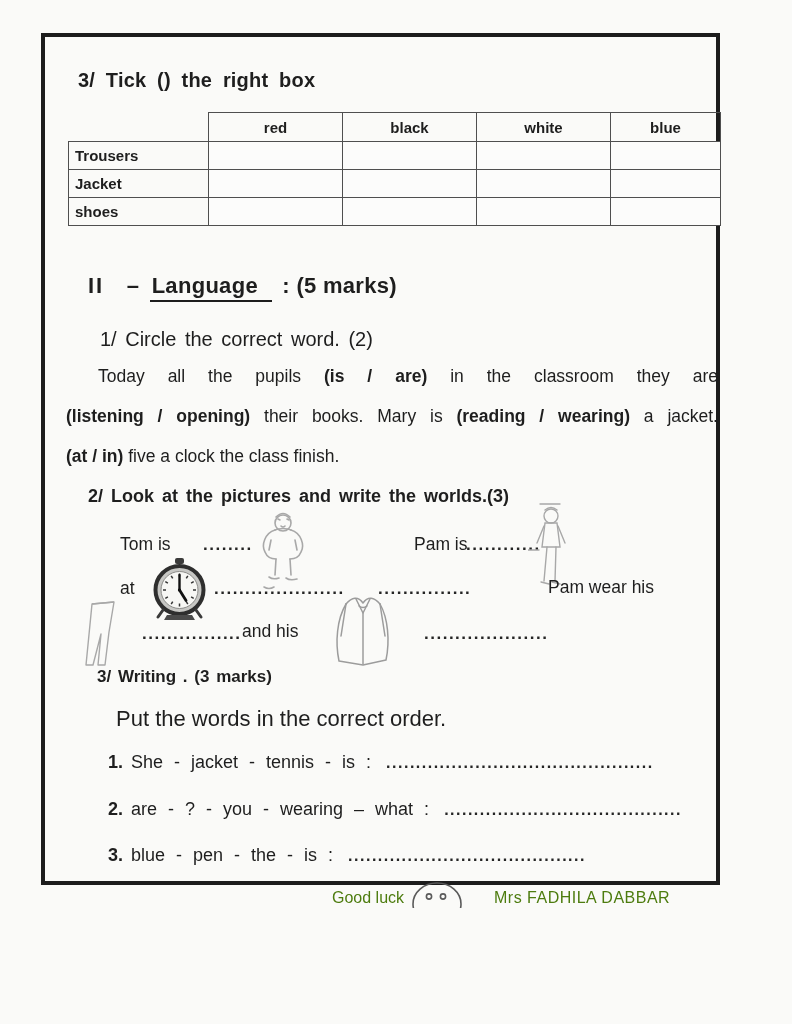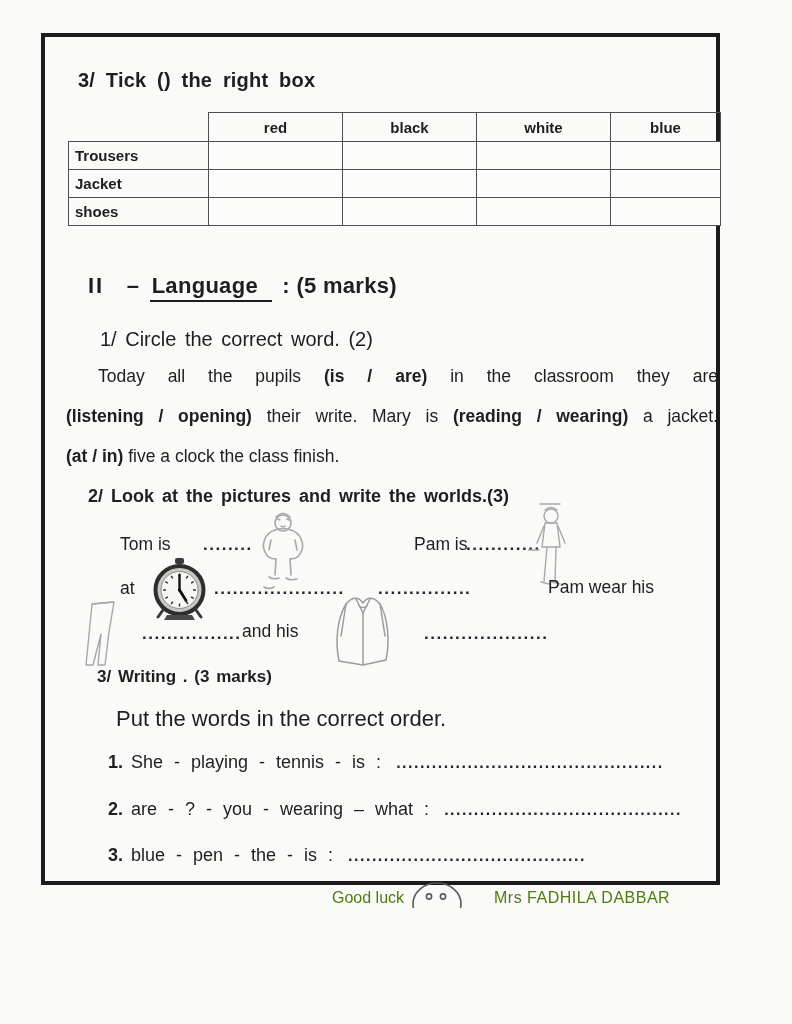--- a/index.html
+++ b/index.html
@@ -118,21 +118,21 @@
   <div class="abs ex1-heading">1/ Circle the correct word. (2)</div>
 
   <div class="abs para">
     <div class="pline just indent">
       <span>Today all the pupils</span>
       <span class="bold">(is / are)</span>
       <span>in the classroom they are</span>
     </div>
     <div class="pline just">
       <span class="bold">(listening / opening)</span>
-      <span>their write. Mary is</span>
+      <span>their books. Mary is</span>
       <span class="bold">(reading / wearing)</span>
       <span>a jacket.</span>
     </div>
     <div class="pline">
       <span class="bold">(at / in)</span>
       <span>five a clock the class finish.</span>
     </div>
   </div>
 
   <div class="abs ex2-heading">2/ Look at the pictures and write the worlds.(3)</div>
@@ -232,21 +232,21 @@
       </g>
     </svg>
   </div>
 
   <span class="abs dots" style="left:424px;top:624px;">....................</span>
 
   <div class="abs ex3-heading">3/ Writing . (3 marks)</div>
   <div class="abs ex3-intro">Put the words in the correct order.</div>
 
   <div class="abs ex3-item" style="top:752px;">
-    <span class="num">1.</span><span>She - playing - tennis - is :</span>
+    <span class="num">1.</span><span>She - jacket - tennis - is :</span>
     <span class="dots">.............................................</span>
   </div>
   <div class="abs ex3-item" style="top:799px;">
     <span class="num">2.</span><span>are - ? - you - wearing – what :</span>
     <span class="dots">........................................</span>
   </div>
   <div class="abs ex3-item" style="top:845px;">
     <span class="num">3.</span><span>blue - pen - the - is :</span>
     <span class="dots">........................................</span>
   </div>

